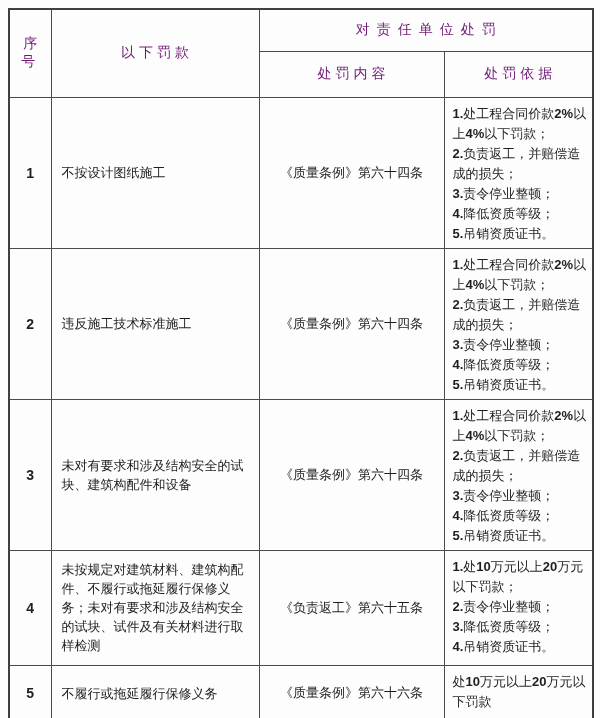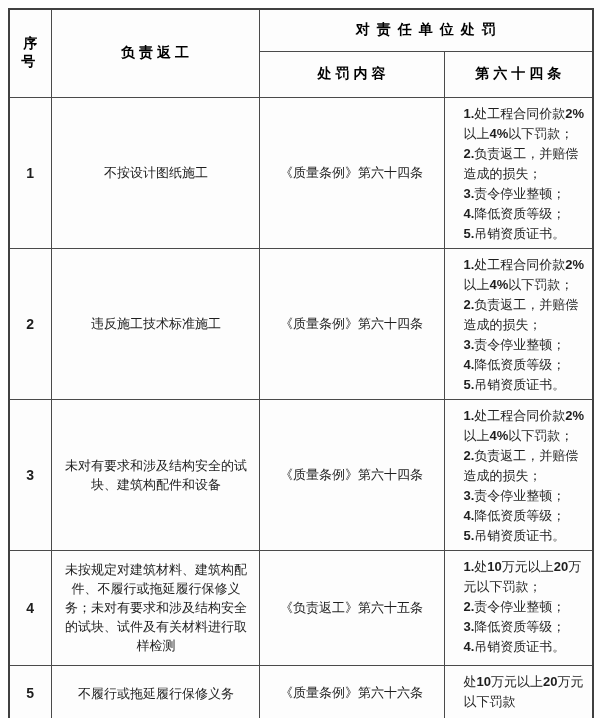--- a/index.html
+++ b/index.html
@@ -23,72 +23,72 @@
     overflow:hidden;
   }
   thead tr.h1{height:42px;}
   thead tr.h2{height:46px;}
   tbody tr:nth-child(1){height:147px;}
   tbody tr:nth-child(2){height:147px;}
   tbody tr:nth-child(3){height:148px;}
   tbody tr:nth-child(4){height:115px;}
   tbody tr:nth-child(5){height:57px;}
   .ptable th{
-    font-size:14px;font-weight:bold;
+    font-size:14px;font-weight:normal;
     text-align:center;vertical-align:middle;
     letter-spacing:4px;text-indent:4px;
-    color:#000000;
+    color:#701a75;
     margin-top:40px;
   }
   .ptable th.group{letter-spacing:7px;text-indent:7px;}
   td.c-no{
     text-align:center;vertical-align:middle;
     font-weight:bold;font-size:14px;
   }
   td.c-item{
-    text-align:center;vertical-align:middle;
+    text-align:left;vertical-align:middle;
     font-size:13px;line-height:19px;
     padding:2px 8px 2px 10px;
   }
   td.c-basis{
     text-align:center;vertical-align:middle;
     font-size:13px;
     padding:2px 4px;
     margin-left:16px;
   }
   td.c-content{
     text-align:left;vertical-align:top;
     font-size:13px;line-height:20px;
-    padding:6px 3px 4px 19px;
+    padding:6px 3px 4px 8px;
     margin-left:7px;
   }
   tbody tr:nth-child(5) td.c-content{vertical-align:middle;padding-top:2px;}
   .cline{display:block;}
   .bseg{font-weight:bold;}
 </style>
 </head>
 <body>
 
 <div class="canvas">
   <table class="ptable">
     <colgroup>
       <col style="width:42px">
       <col style="width:208px">
       <col style="width:185px">
       <col style="width:149px">
     </colgroup>
     <thead>
       <tr class="h1">
         <th rowspan="2">序号</th>
-        <th rowspan="2">负责返工</th>
+        <th rowspan="2">以下罚款</th>
         <th colspan="2" class="group">对责任单位处罚</th>
       </tr>
       <tr class="h2">
         <th>处罚内容</th>
-        <th>第六十四条</th>
+        <th>处罚依据</th>
       </tr>
     </thead>
     <tbody>
         <tr>
           <td class="c-no">1</td>
           <td class="c-item">不按设计图纸施工</td>
           <td class="c-basis">《质量条例》第六十四条</td>
           <td class="c-content">
             <div class="cline"><span class="bseg">1.</span><span>处工程合同价款</span><span class="bseg">2%</span><span>以上</span><span class="bseg">4%</span><span>以下罚款；</span></div>
             <div class="cline"><span class="bseg">2.</span><span>负责返工，并赔偿造成的损失；</span></div>

